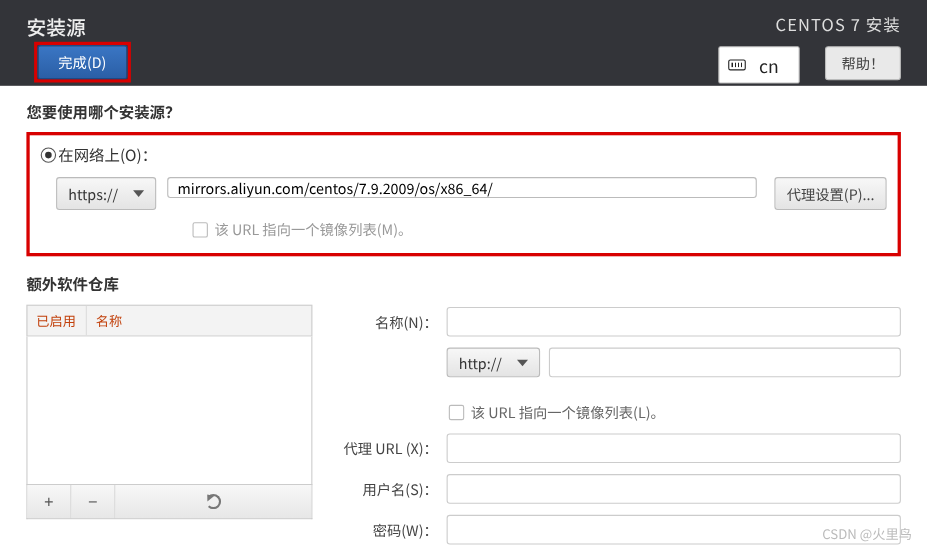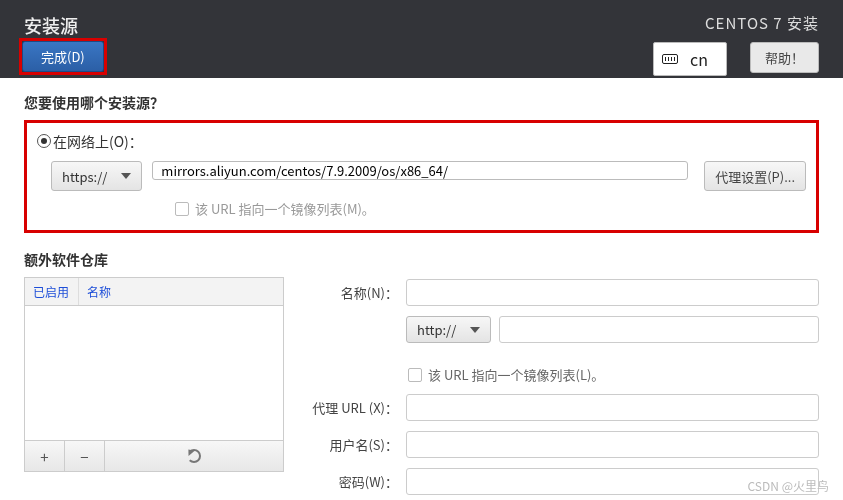--- a/index.html
+++ b/index.html
@@ -1,21 +1,21 @@
 <!DOCTYPE html>
 <html><head>
 <meta charset="utf-8">
 <style>
   * { box-sizing: border-box; font-family: "Microsoft YaHei", "Noto Sans CJK SC", sans-serif; }
   body { margin:0; background:#fff; width:843px; height:500px; overflow:hidden; font-size:13px; color:#333; }
 
   
   .header { background:#333439; color:#fff; height:78px; position:relative; }
   .title  { position:absolute; left:24px; top:12px; font-size:18px; font-weight:500; color:#eee; }
-  .done-wrap { position:absolute; left:19px; top:38px; border:3px solid #d80000; padding:0; }
+  .done-wrap { position:absolute; left:31px; top:38px; border:3px solid #d80000; padding:0; }
   .done-btn {
     background:linear-gradient(#3a76c4,#2b5fa6);
     color:#fff; border:1px solid #1d4a85; border-radius:3px;
     padding:5px 18px; font-size:13px; cursor:pointer;
   }
   .installer-title { position:absolute; right:24px; top:12px; font-size:15px; letter-spacing:1px; color:#ddd; }
   .kb-box {
     position:absolute; right:116px; top:42px;
     background:#fff; border:1px solid #bbb; border-radius:2px;
     padding:4px 18px 4px 8px; color:#222; font-size:16px;
@@ -62,21 +62,21 @@
   }
   .mirror-row { margin-left:138px; margin-top:8px; display:flex; align-items:center; gap:6px; color:#999; font-size:13px;}
   .cb { width:14px; height:14px; border:1px solid #bbb; background:#fff; border-radius:2px; }
 
   .section-label { font-weight:bold; font-size:14px; margin:16px 0 8px; }
 
   .lower { display:flex; gap:22px; }
   .repo-list {
     width:260px;
   }
-  .repo-head { display:flex; border:1px solid #ccc; background:#f3f3f3; font-size:12px; color:#1d4ed8; }
+  .repo-head { display:flex; border:1px solid #ccc; background:#f3f3f3; font-size:12px; color:#c2410c; }
   .repo-head div { padding:5px 8px; }
   .repo-head .c1 { width:54px; border-right:1px solid #ddd;}
   .repo-body { height:135px; border:1px solid #ccc; border-top:none; background:#fff; }
   .repo-btns { display:flex; border:1px solid #ccc; border-top:none; }
   .repo-btns button {
     flex:0 0 40px; height:30px; border:none; border-right:1px solid #ccc;
     background:linear-gradient(#f7f7f7,#e7e7e7); font-size:15px; color:#555; cursor:pointer;
     display:flex; align-items:center; justify-content:center;
   }
   .repo-btns button:last-child{border-right:none; flex:1;}

